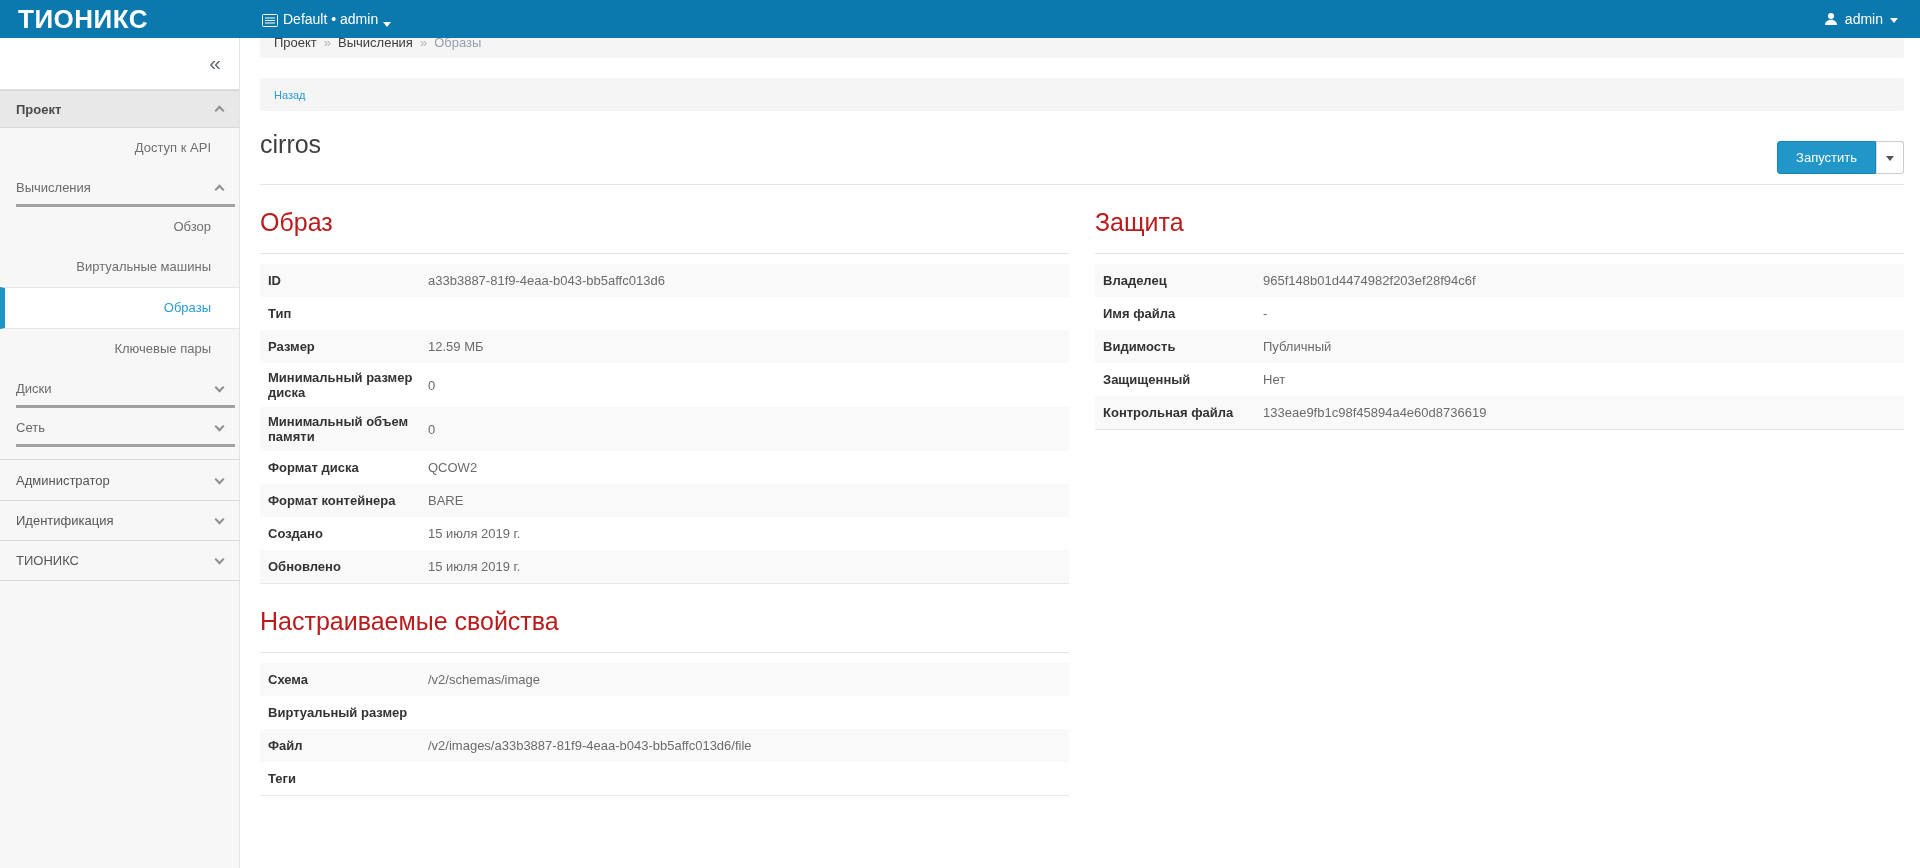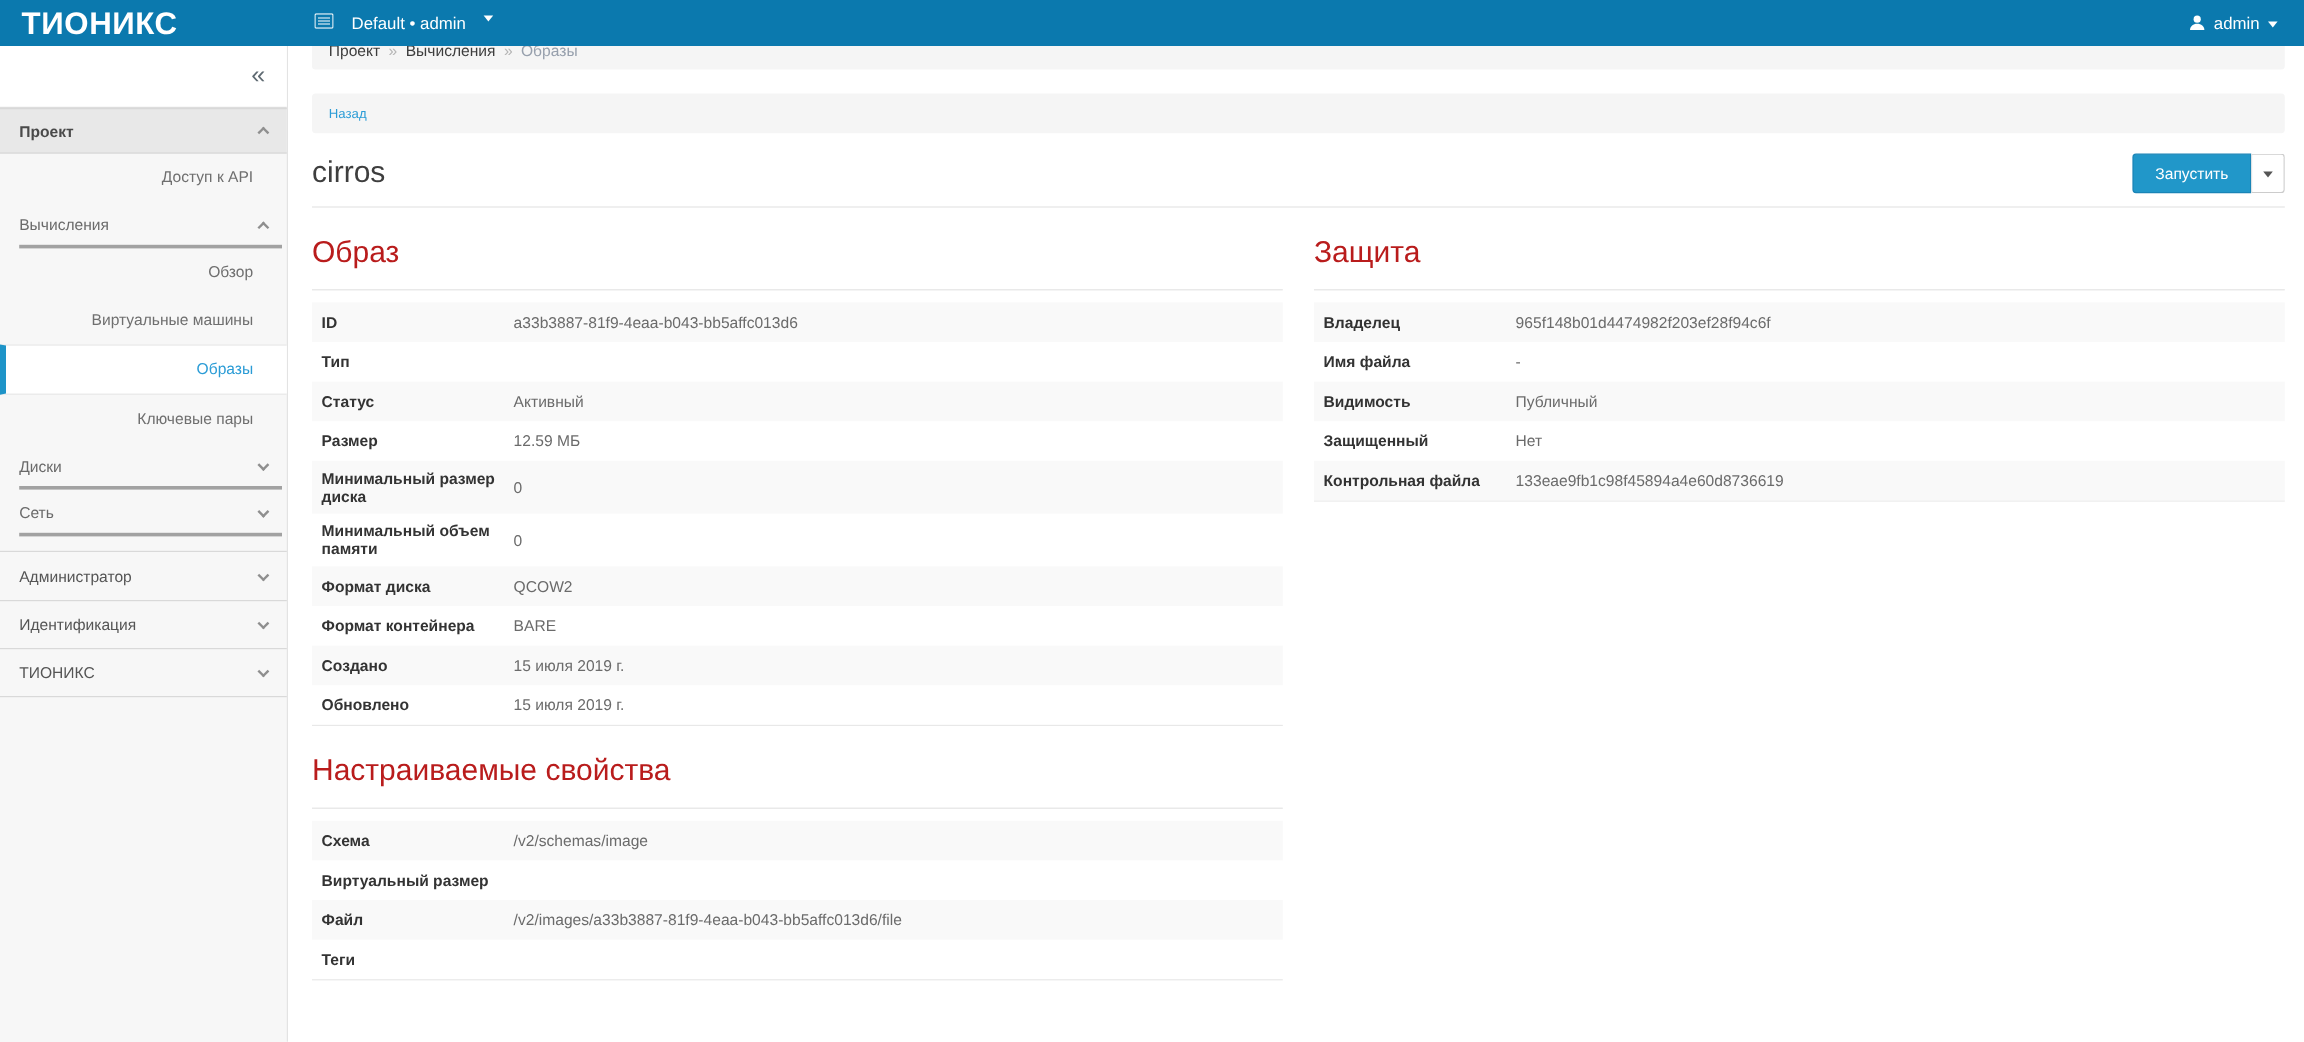--- a/index.html
+++ b/index.html
@@ -13,21 +13,21 @@
   *{box-sizing:border-box;margin:0;padding:0}
   html,body{width:1920px;height:868px;overflow:hidden;background:#fff;
     font-family:"Liberation Sans","DejaVu Sans",sans-serif;color:#444;}
   a{text-decoration:none;cursor:pointer}
 
   
   .topbar{position:fixed;top:0;left:0;right:0;height:38px;background:var(--header-bg);
     display:flex;align-items:center;z-index:20;color:#fff;}
   .brand{width:240px;padding-left:18px;font-size:26px;font-weight:bold;letter-spacing:.5px;
     color:#fff;line-height:38px;white-space:nowrap;cursor:pointer}
-  .ctx{display:flex;align-items:flex-start;gap:15px;margin-left:22px;font-size:14px;cursor:pointer}
+  .ctx{display:flex;align-items:flex-end;gap:5px;margin-left:22px;font-size:14px;cursor:pointer}
   .usr{margin-left:auto;margin-right:22px;display:flex;align-items:center;gap:7px;font-size:14px;cursor:pointer}
   .caret{display:inline-block;width:0;height:0;border-left:4px solid transparent;
     border-right:4px solid transparent;border-top:5px solid #fff;margin-top:2px}
   .caret.dark{border-top-color:#555}
 
   
   .sidebar{position:fixed;top:38px;left:0;bottom:0;width:240px;background:var(--side-bg);
     border-right:1px solid #e3e3e3;font-size:13px;z-index:10}
   .side-top{height:52px;background:#fff;border-bottom:1px solid #ddd;text-align:right;
     line-height:50px;padding-right:18px}
@@ -55,21 +55,21 @@
   .bc-bar{height:30px;line-height:30px;background:var(--bar-bg);border-radius:3px;
     padding:0 14px;font-size:13px}
   .bc-item{color:#3d3d3d}
   .bc-item.current{color:#97a0ad}
   .bc-sep{color:#b5b5b5;margin:0 7px}
   .back-bar{margin-top:20px;height:33px;background:var(--bar-bg);border-radius:3px;
     display:flex;align-items:center;padding:0 14px;font-size:11px}
   .back-bar a{color:var(--link)}
   .title-row{margin-top:15px;display:flex;align-items:flex-start;justify-content:space-between}
   .page-title{font-size:25px;font-weight:400;color:#3e3e3e;line-height:36px}
-  .btn-group{display:flex;margin-top:2px}
+  .btn-group{display:flex;margin-top:15px}
   .btn-launch{background:var(--accent);border:1px solid var(--accent-border);color:#fff;
     font-size:13px;font-family:inherit;padding:8px 18px;border-radius:3px 0 0 3px;cursor:pointer}
   .btn-toggle{background:#fff;border:1px solid #ccc;border-left:1px solid #ddd;width:28px;
     border-radius:0 3px 3px 0;cursor:pointer;display:flex;align-items:center;justify-content:center}
   .rule{border:none;border-top:1px solid #e4e4e4}
   .title-rule{margin-top:10px}
 
   .columns{display:grid;grid-template-columns:1fr 1fr;column-gap:26px}
   .panel h2{font-size:25px;font-weight:400;color:#b91c1c;margin-top:22px;line-height:30px}
   .panel .rule{margin:16px 0 10px}
@@ -192,24 +192,20 @@
       <div class="dl">
           <div class="row">
             <div class="dt">ID</div>
             <div class="dd">a33b3887-81f9-4eaa-b043-bb5affc013d6</div>
           </div>
           <div class="row">
             <div class="dt">Тип</div>
             <div class="dd"></div>
           </div>
           <div class="row">
-            <div class="dt">Статус</div>
-            <div class="dd">Активный</div>
-          </div>
-          <div class="row">
             <div class="dt">Размер</div>
             <div class="dd">12.59 МБ</div>
           </div>
           <div class="row">
             <div class="dt">Минимальный размер диска</div>
             <div class="dd">0</div>
           </div>
           <div class="row">
             <div class="dt">Минимальный объем памяти</div>
             <div class="dd">0</div>

